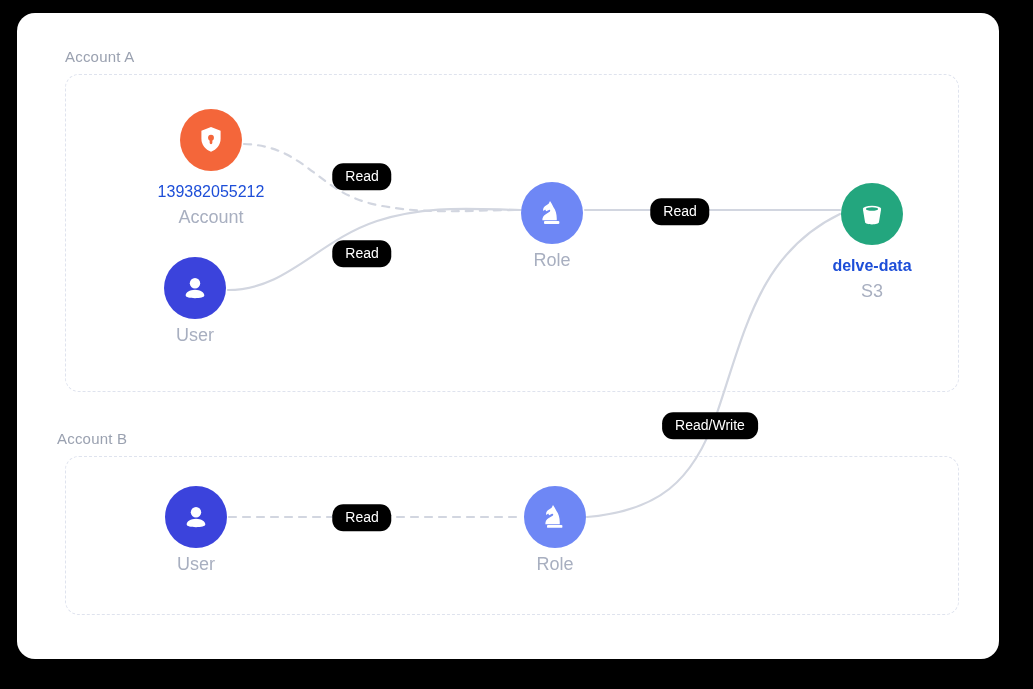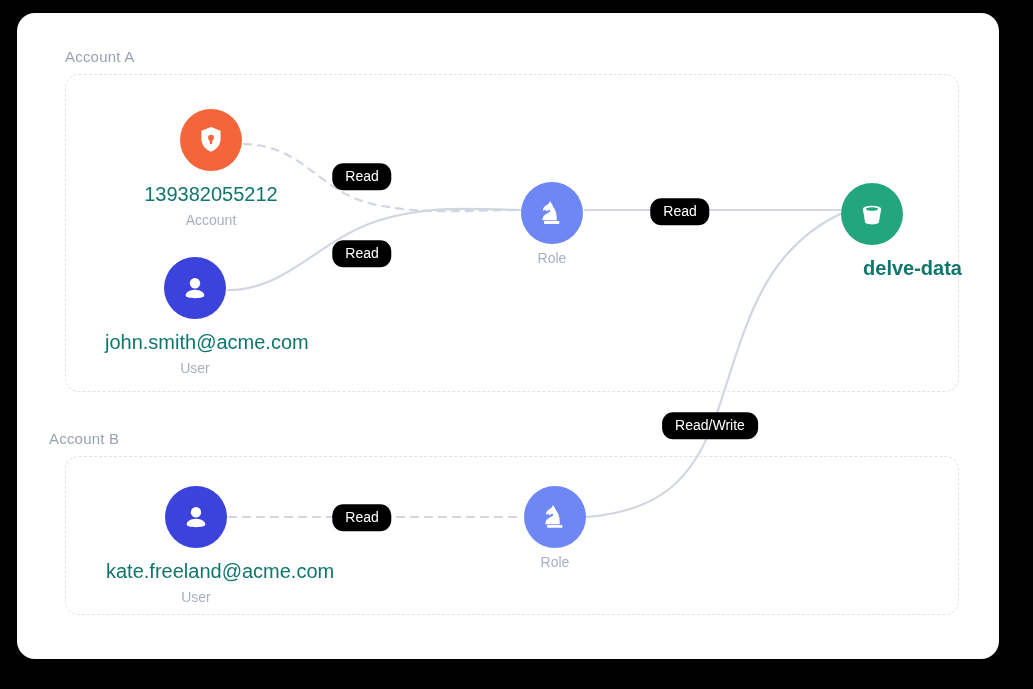--- a/index.html
+++ b/index.html
@@ -43,21 +43,21 @@
     white-space: nowrap;
   }
   .group-box {
     position: absolute;
     border: 1.5px dashed #dfe3ee;
     border-radius: 14px;
     box-sizing: border-box;
   }
   #group-a-title { left: 48px; top: 35px; }
   #group-a-box   { left: 48px; top: 61px; width: 894px; height: 318px; }
-  #group-b-title { left: 32px; top: 417px; }
+  #group-b-title { left: 40px; top: 417px; }
   #group-b-box   { left: 48px; top: 443px; width: 894px; height: 159px; }
 
   
   #edges {
     position: absolute;
     left: 0; top: 0;
     width: 982px;
     height: 646px;
     pointer-events: none;
   }
@@ -87,29 +87,29 @@
     height: 62px;
     border-radius: 50%;
     margin: 0 auto;
     display: flex;
     align-items: center;
     justify-content: center;
   }
   .node .circle svg { display: block; }
   .node .title {
     margin-top: 11px;
-    font-size: 20px;
-    color: #0f766e;
+    font-size: 16px;
+    color: #1d4ed8;
     white-space: nowrap;
     line-height: 1.2;
   }
   .node .title.bold { font-weight: bold; }
   .node .subtitle {
     margin-top: 6px;
-    font-size: 14px;
+    font-size: 18px;
     color: #a8afc0;
     white-space: nowrap;
     line-height: 1.2;
   }
 
   
   .pill {
     position: absolute;
     background: #000000;
     color: #ffffff;
@@ -158,53 +158,52 @@
       <div class="subtitle">Account</div>
     </div>
 
     <div class="node" style="left:178px; top:244px;">
       <div class="circle" style="background:#3B43DC;">
         <svg width="32" height="32" viewBox="0 0 24 24">
           <circle cx="12" cy="8.4" r="3.9" fill="#ffffff"></circle>
           <path fill="#ffffff" d="M12 13.4c-4 0-7 2.1-7 4.2 0 1.3 3.1 2 7 2s7-0.7 7-2c0-2.1-3-4.2-7-4.2z"></path>
         </svg>
       </div>
-      <div class="title">john.smith@acme.com</div>
       <div class="subtitle">User</div>
     </div>
 
     <div class="node" style="left:535px; top:169px;">
       <div class="circle" style="background:#6E87F5;">
         <svg width="30" height="30" viewBox="0 0 24 24">
           <path fill="#ffffff" d="M10.4 2.4 L9.3 4.6 L6.6 6.4 C5.2 7.4 4.6 9 5 10.3 l1.6-1.1 0.7 1.4 2.3-1.1 c0.5-0.2 1 0.1 1 0.7 0 0.3-0.2 0.6-0.5 0.8 l-3.4 2.1 c-1.5 0.9-2.4 2.5-2.4 4.2 v0.5 h11.5 v-1.6 c0-3.4-0.9-6.6-2.6-8.9 L11.8 4.6 Z"></path>
           <rect x="5.6" y="18.3" width="12.3" height="2.4" rx="0.8" fill="#ffffff"></rect>
         </svg>
       </div>
       <div class="subtitle">Role</div>
     </div>
 
-    <div class="node" style="left:855px; top:170px;text-align:right;">
+    <div class="node" style="left:855px; top:170px;">
       <div class="circle" style="background:#23A67E;">
         <svg width="32" height="32" viewBox="0 0 24 24">
           <path fill="#ffffff" d="M5.2 8.6 h13.6 l-1.6 9.6 c-0.1 0.9-2.3 1.6-5.2 1.6 s-5.1-0.7-5.2-1.6 Z"></path>
           <ellipse cx="12" cy="8.3" rx="6.9" ry="2.5" fill="#ffffff"></ellipse>
           <ellipse cx="12" cy="8.3" rx="4.6" ry="1.3" fill="#23A67E"></ellipse>
         </svg>
       </div>
       <div class="title bold">delve-data</div>
+      <div class="subtitle">S3</div>
     </div>
 
     <div class="node" style="left:179px; top:473px;">
       <div class="circle" style="background:#3B43DC;">
         <svg width="32" height="32" viewBox="0 0 24 24">
           <circle cx="12" cy="8.4" r="3.9" fill="#ffffff"></circle>
           <path fill="#ffffff" d="M12 13.4c-4 0-7 2.1-7 4.2 0 1.3 3.1 2 7 2s7-0.7 7-2c0-2.1-3-4.2-7-4.2z"></path>
         </svg>
       </div>
-      <div class="title">kate.freeland@acme.com</div>
       <div class="subtitle">User</div>
     </div>
 
     <div class="node" style="left:538px; top:473px;">
       <div class="circle" style="background:#6E87F5;">
         <svg width="30" height="30" viewBox="0 0 24 24">
           <path fill="#ffffff" d="M10.4 2.4 L9.3 4.6 L6.6 6.4 C5.2 7.4 4.6 9 5 10.3 l1.6-1.1 0.7 1.4 2.3-1.1 c0.5-0.2 1 0.1 1 0.7 0 0.3-0.2 0.6-0.5 0.8 l-3.4 2.1 c-1.5 0.9-2.4 2.5-2.4 4.2 v0.5 h11.5 v-1.6 c0-3.4-0.9-6.6-2.6-8.9 L11.8 4.6 Z"></path>
           <rect x="5.6" y="18.3" width="12.3" height="2.4" rx="0.8" fill="#ffffff"></rect>
         </svg>
       </div>

